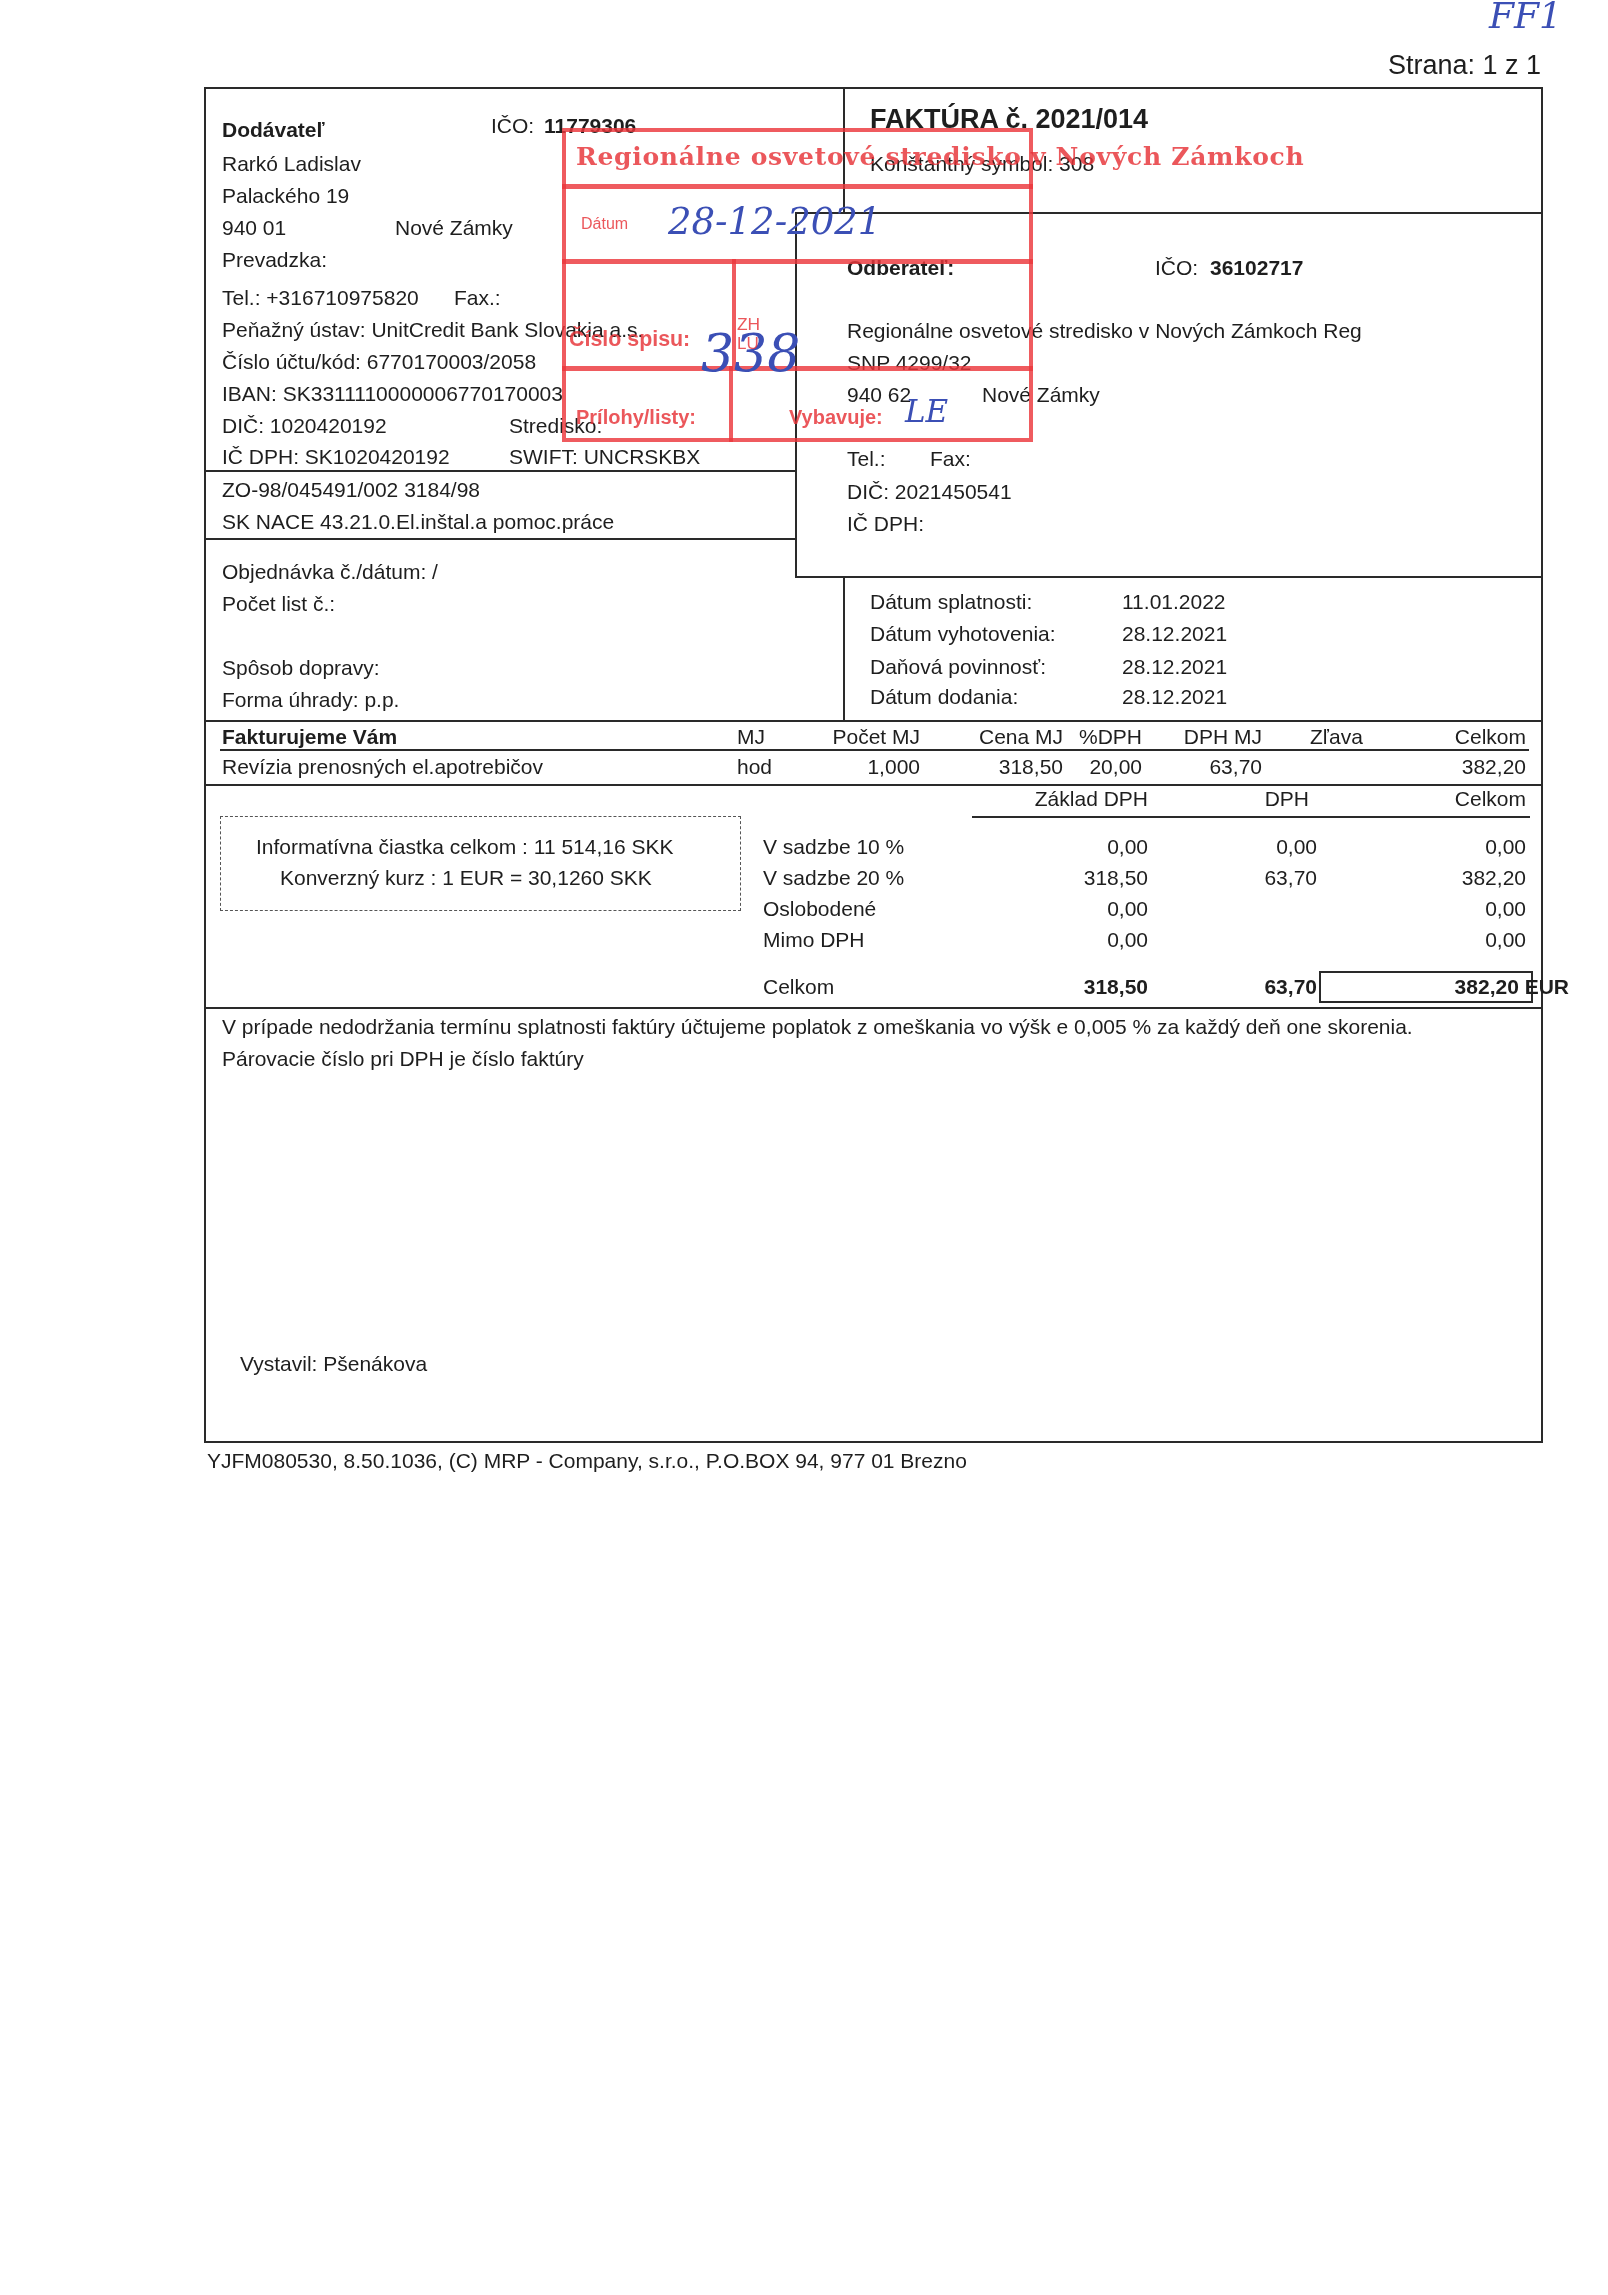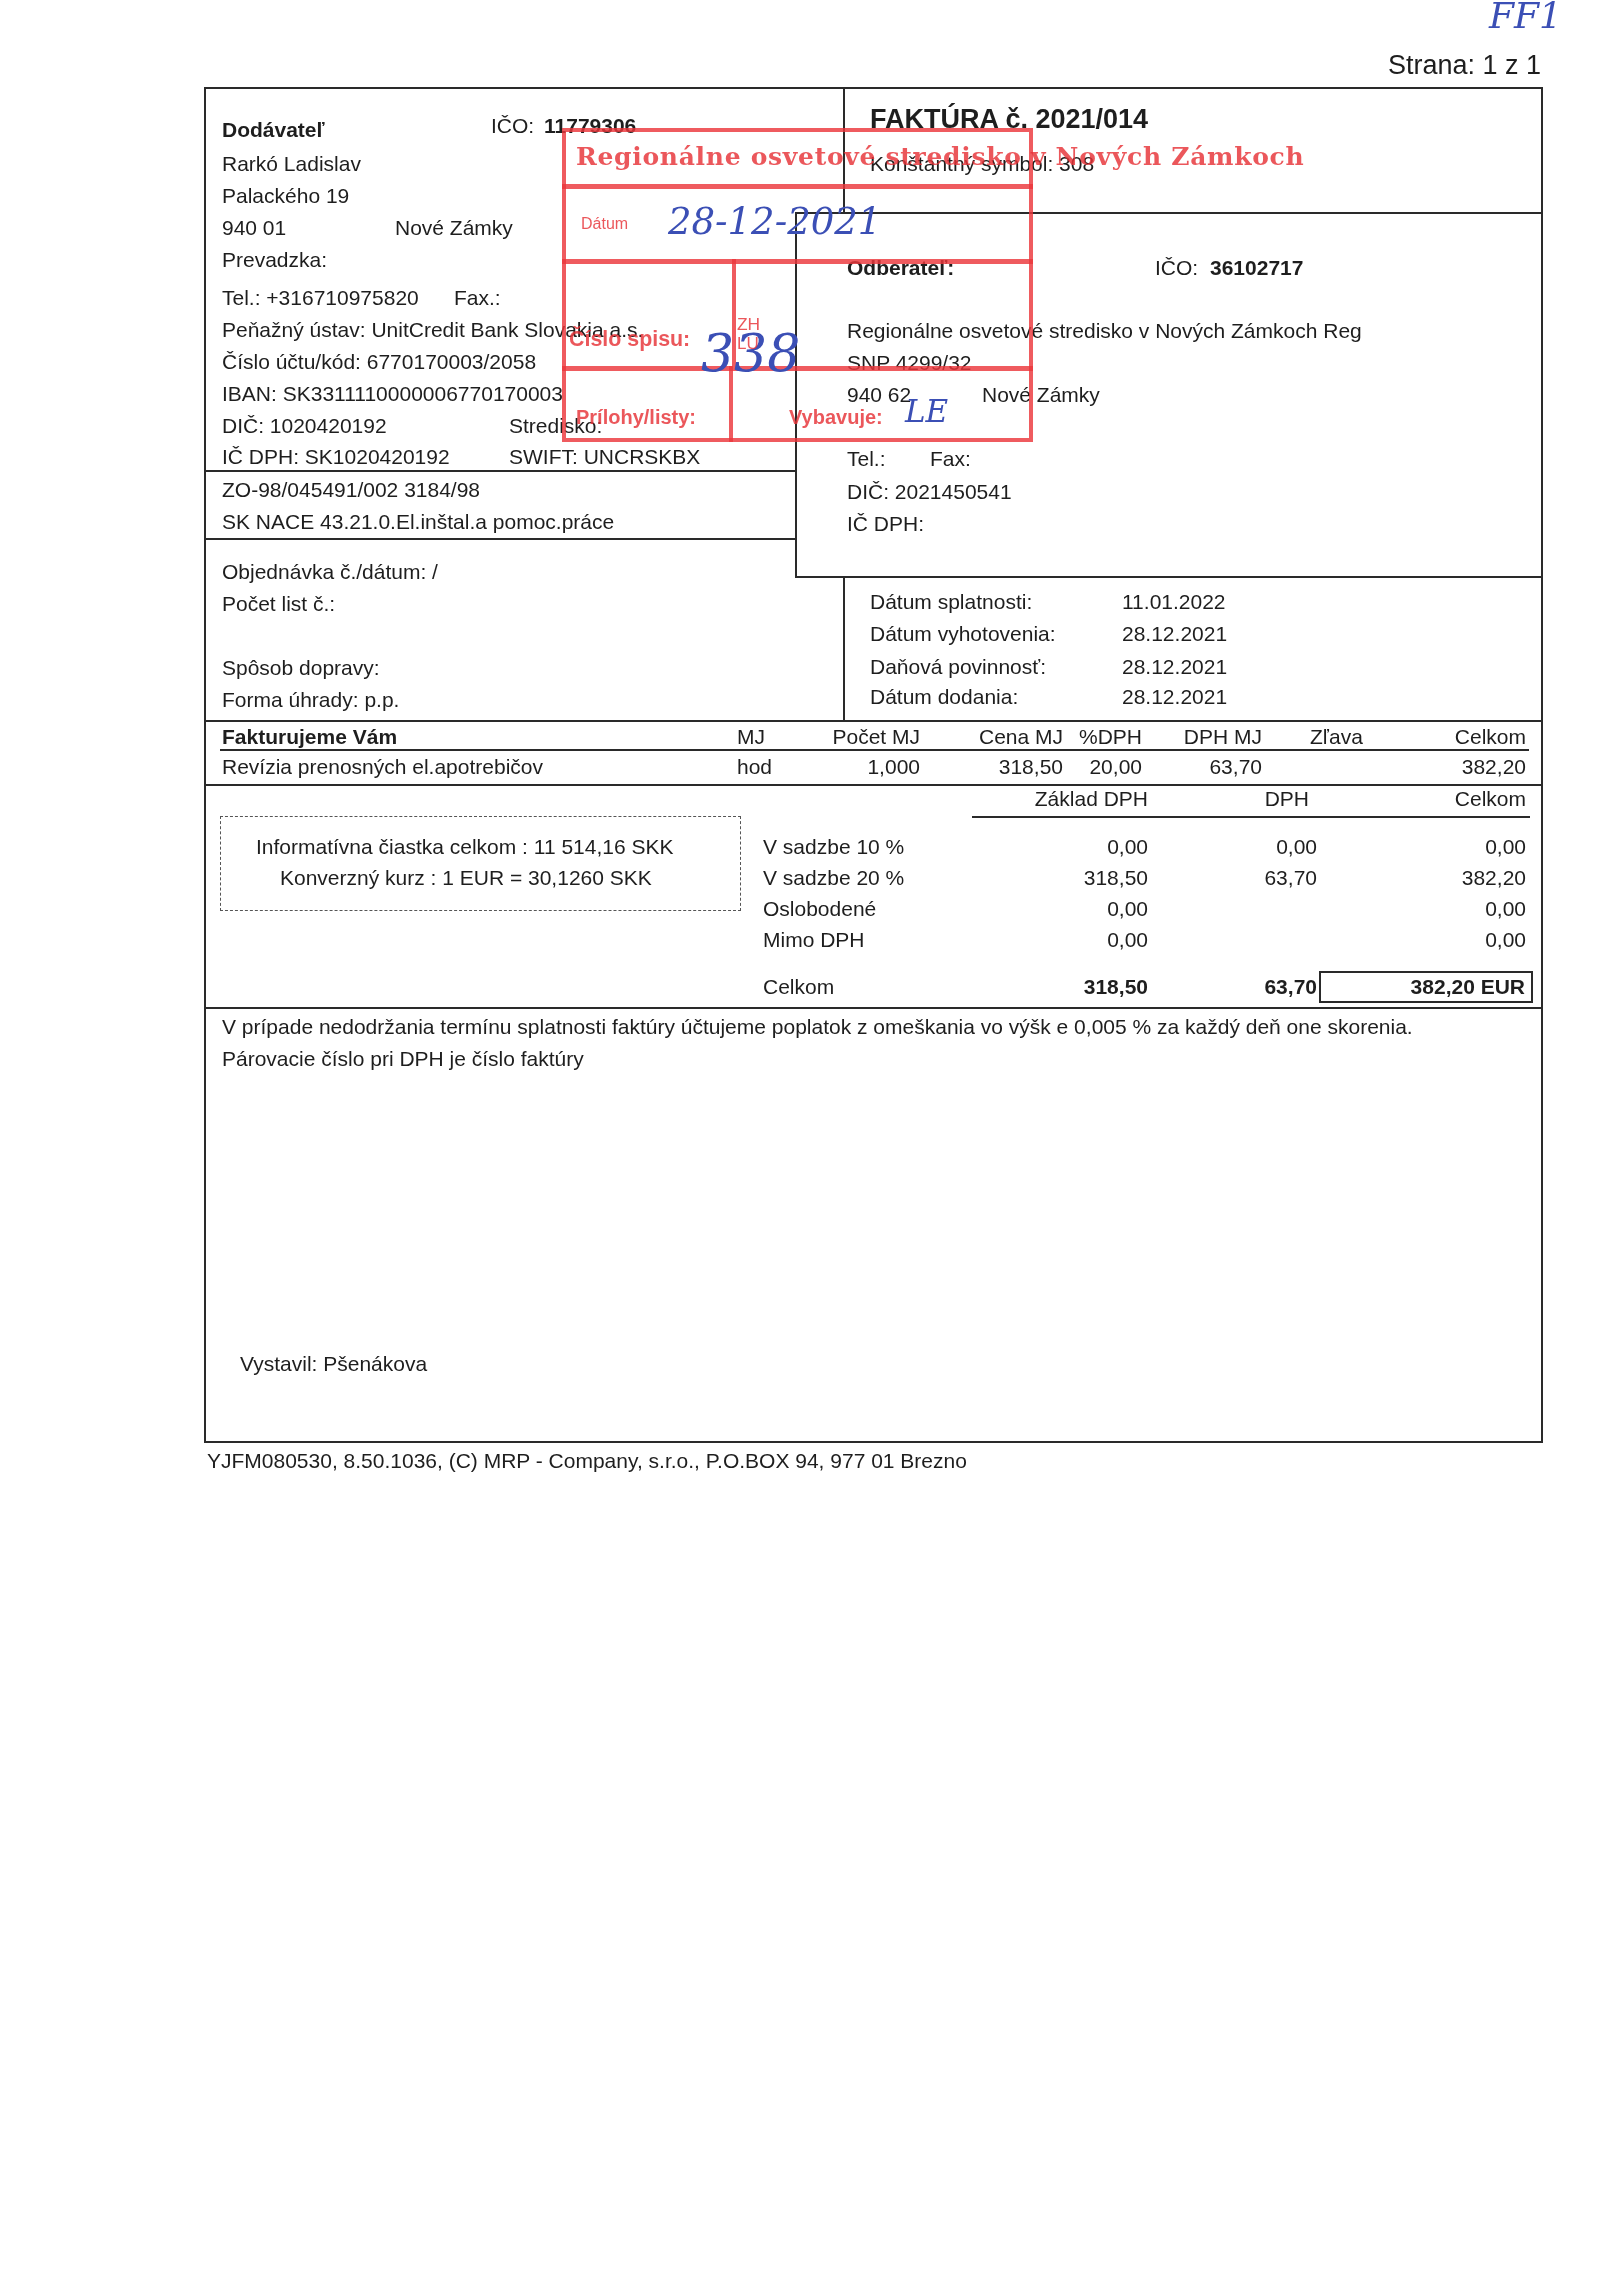--- a/index.html
+++ b/index.html
@@ -145,21 +145,21 @@
     <div class="abs t" style="left:763px;top:928px;">Mimo DPH</div>
     <div class="abs t r" style="left:1002px;width:146px;top:928px;">0,00</div>
     <div class="abs t r" style="left:1175px;width:142px;top:928px;"></div>
     <div class="abs t r" style="left:1403px;width:123px;top:928px;">0,00</div>
   </div>
   <div>
     <div class="abs t" style="left:763px;top:975px;">Celkom</div>
     <div class="abs t b r" style="left:1002px;width:146px;top:975px;">318,50</div>
     <div class="abs t b r" style="left:1175px;width:142px;top:975px;">63,70</div>
     <div class="frame" style="left:1319px;top:971px;width:214px;height:32px;"></div>
-    <div class="abs t b r" style="left:1322px;width:203px;top:975px;">382,20 EUR</div>
+    <div class="abs t b r" style="left:1322px;width:203px;top:975px;padding-left:44px;">382,20 EUR</div>
   </div>
 </div>
 
 <div class="abs t" style="left:222px;top:1015px;">V prípade nedodržania termínu splatnosti faktúry účtujeme poplatok z omeškania vo výšk e 0,005 % za každý deň one skorenia.</div>
 <div class="abs t" style="left:222px;top:1047px;">Párovacie číslo pri DPH  je číslo faktúry</div>
 
 <div class="abs t" style="left:240px;top:1352px;">Vystavil: Pšenákova</div>
 <div class="abs t" style="left:207px;top:1449px;">YJFM080530, 8.50.1036, (C) MRP - Company, s.r.o., P.O.BOX 94, 977 01 Brezno</div>
 
 <div>

